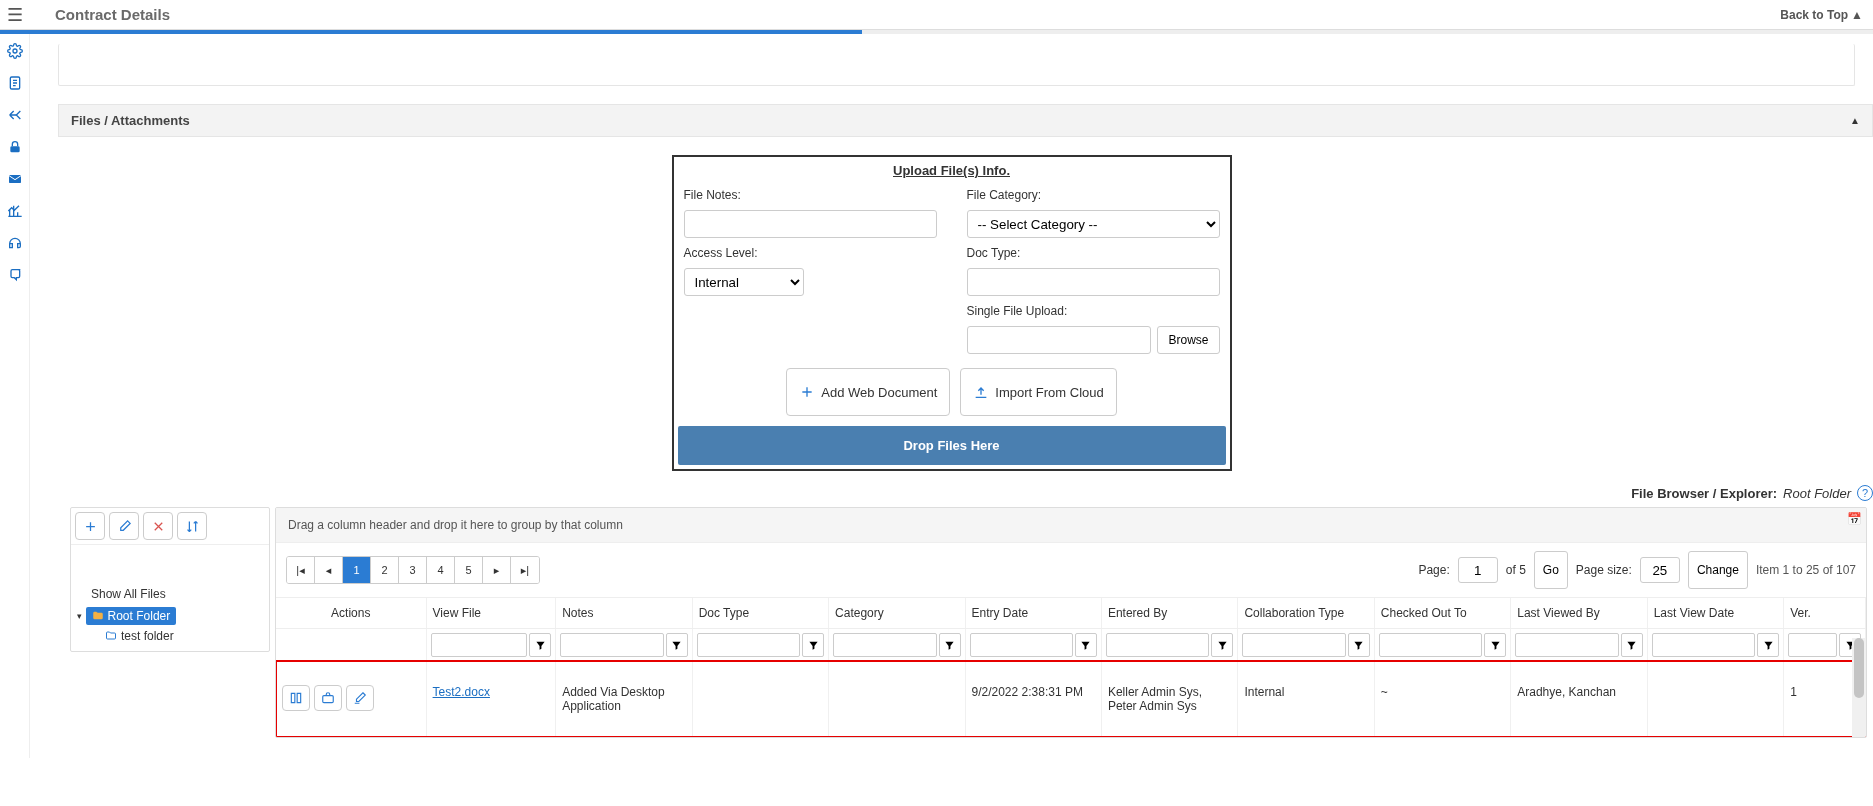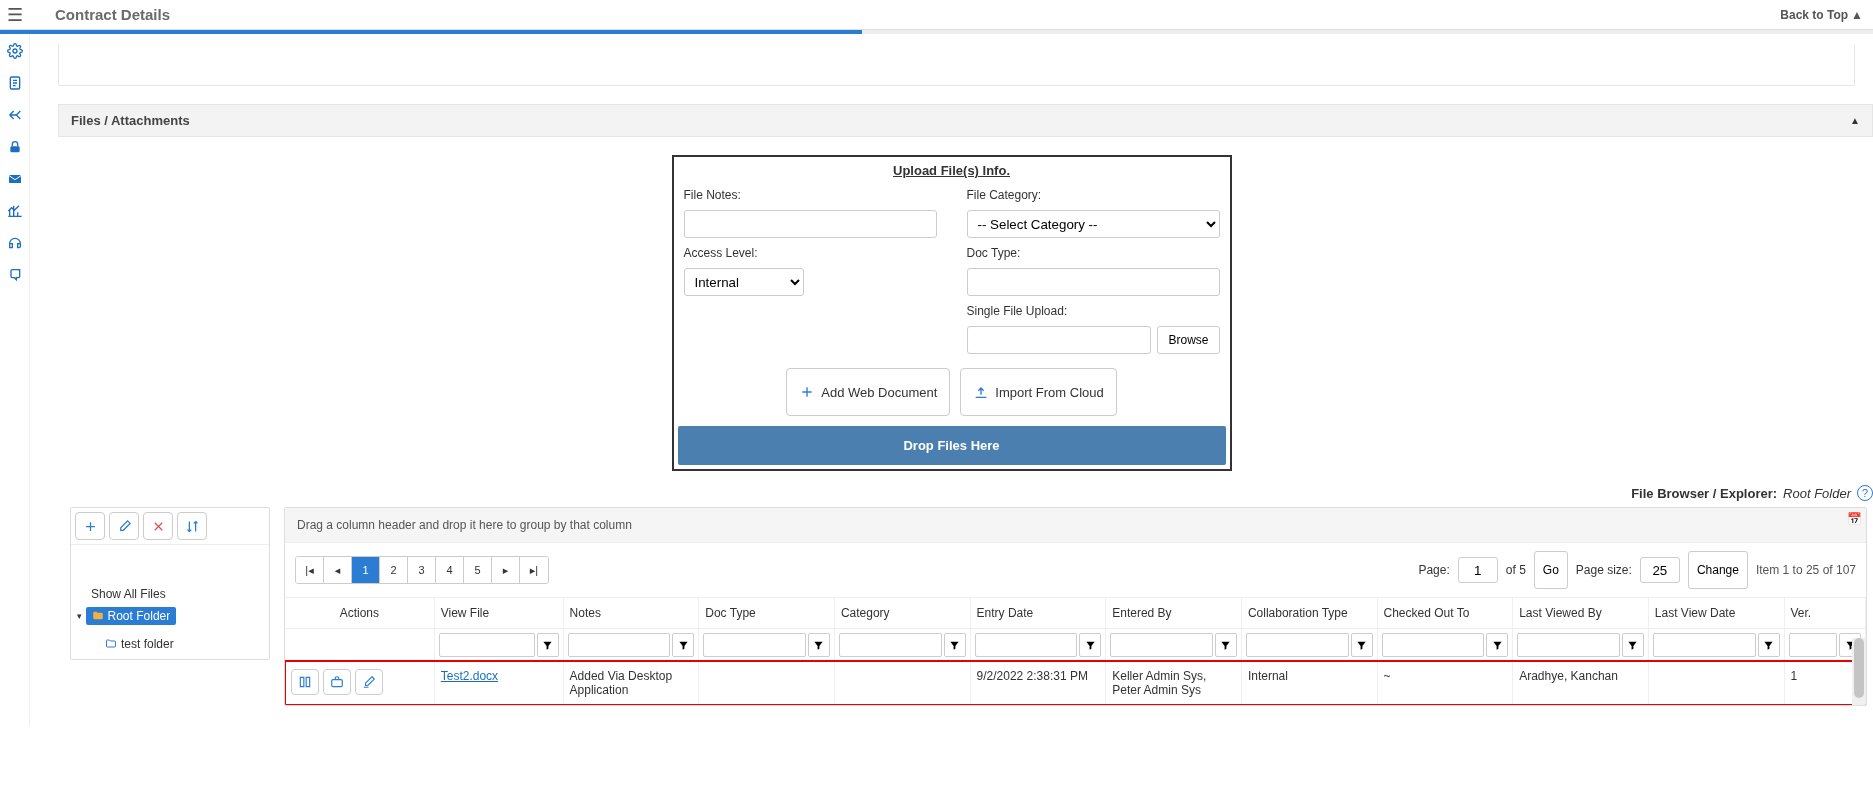--- a/index.html
+++ b/index.html
@@ -50,37 +50,37 @@
 .tree-toolbar { display:flex; gap:4px; padding:4px; border-bottom:1px solid #eee; }
 .tree-toolbar button { width:30px; height:28px; border:1px solid #ccc; border-radius:4px; background:#fff; cursor:pointer; color:#2b7cd3; display:flex; align-items:center; justify-content:center; }
 .tree-toolbar button.danger { color:#d9534f; }
 .tree-toolbar button svg { width:15px; height:15px; }
 .tree-body { padding:8px 6px; font-size:12px; }
 .tree-body .show-all { color:#333; padding:2px 4px 6px 14px; cursor:pointer;margin-top:32px; }
 .tree-body .root { display:flex; align-items:center; gap:4px; }
 .tree-body .caret { font-size:9px; cursor:pointer;}
 .tree-body .root-chip { background:#2b7cd3; color:#fff; padding:2px 6px; border-radius:2px; display:inline-flex; align-items:center; gap:4px; cursor:pointer;}
 .tree-body .root-chip svg { width:12px; height:12px; fill:#f5b042; stroke:#f5b042;}
-.tree-body .sub { margin-left:28px; margin-top:12px; display:flex; align-items:center; gap:4px; color:#333; cursor:pointer;}
+.tree-body .sub { margin-left:28px; margin-top:4px; display:flex; align-items:center; gap:4px; color:#333; cursor:pointer;}
 .tree-body .sub svg { width:12px; height:12px; color:#2b7cd3; }
 
-.grid-panel { flex:1; border:1px solid #ddd; border-radius:2px; margin-left:14px; overflow:hidden; position:relative;}
+.grid-panel { flex:1; border:1px solid #ddd; border-radius:2px; margin-left:5px; overflow:hidden; position:relative;}
 .grid-hint { background:#f5f5f5; color:#555; padding:10px 12px; font-size:12px; border-bottom:1px solid #eee;}
 .pager-row { display:flex; align-items:center; gap:8px; padding:8px 10px; font-size:12px; border-bottom:1px solid #eee; }
 .pager-group { display:flex; border:1px solid #ccc; border-radius:3px; overflow:hidden; }
 .pager-group button { width:28px; height:26px; border:none; border-right:1px solid #ccc; background:#fff; cursor:pointer; font-size:11px; color:#333;}
 .pager-group button:last-child{ border-right:none;}
 .pager-group button.active { background:#2b7cd3; color:#fff; }
 .pager-row input { width:40px; height:26px; border:1px solid #ccc; border-radius:3px; text-align:center; }
 .go-btn, .change-btn { height:38px; border:1px solid #ccc; border-radius:3px; background:#fff; padding:0 8px; cursor:pointer; font-size:12px;}
 .item-count { margin-left:auto; color:#555; }
 
 .grid-table { width:100%; border-collapse:collapse; table-layout:fixed; }
 .grid-table th { text-align:left; font-size:12px; color:#333; font-weight:normal; padding:8px 6px; border-bottom:1px solid #eee; border-right:1px solid #f0f0f0; vertical-align:top; }
-.grid-table td { font-size:12px; padding:8px 6px; border-right:1px solid #f0f0f0; vertical-align:top; color:#333;}
+.grid-table td { font-size:12px; padding:24px 6px; border-right:1px solid #f0f0f0; vertical-align:top; color:#333;}
 .filter-row td { padding:4px 4px; }
 .filter-wrap { display:flex; align-items:center; gap:2px; }
 .filter-wrap input { flex:1; min-width:0; height:24px; border:1px solid #ccc; border-radius:2px; padding:0 18px 0 4px; font-size:11px;}
 .filter-wrap .cal { position:absolute; right:4px; top:4px; font-size:12px; color:#777; pointer-events:none;}
 .filter-btn { width:22px; height:24px; border:1px solid #ccc; border-radius:2px; background:#fff; cursor:pointer; display:flex; align-items:center; justify-content:center;}
 .filter-btn svg{ width:11px; height:11px; }
 
 .data-row-highlight { outline:2px solid #e60000; outline-offset:-1px; }
 .row-actions { display:flex; gap:4px; }
 .row-actions button { width:28px; height:26px; border:1px solid #ccc; border-radius:4px; background:#fff; cursor:pointer; color:#2b7cd3; display:flex; align-items:center; justify-content:center;}

